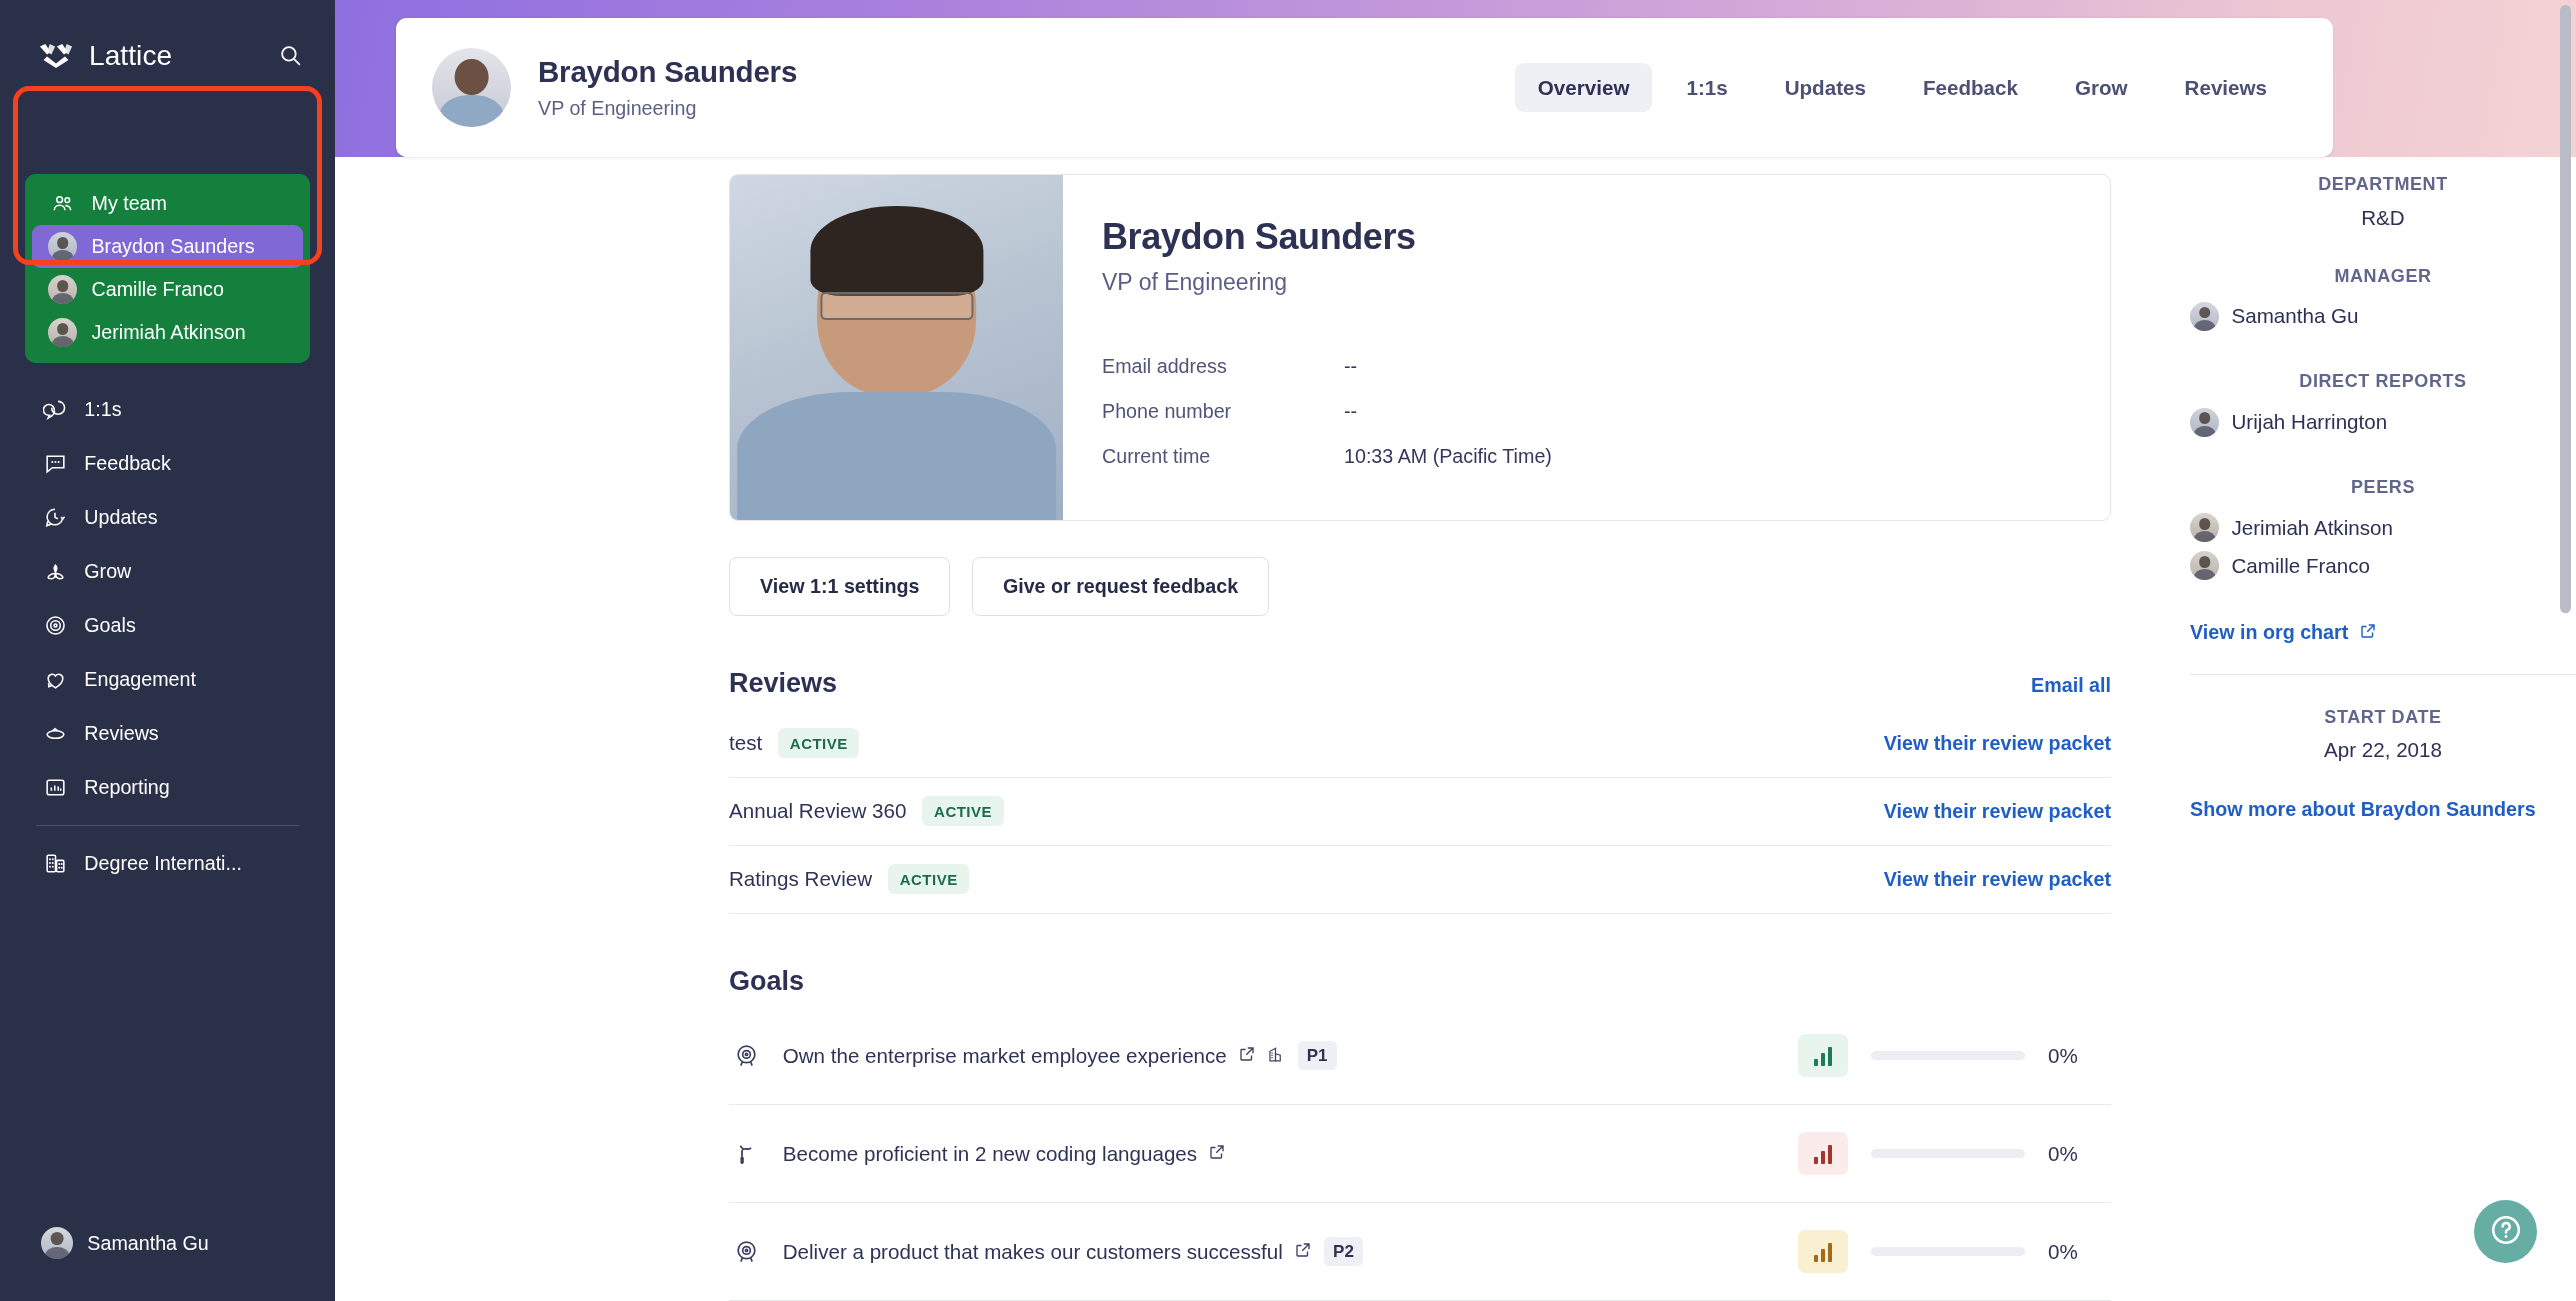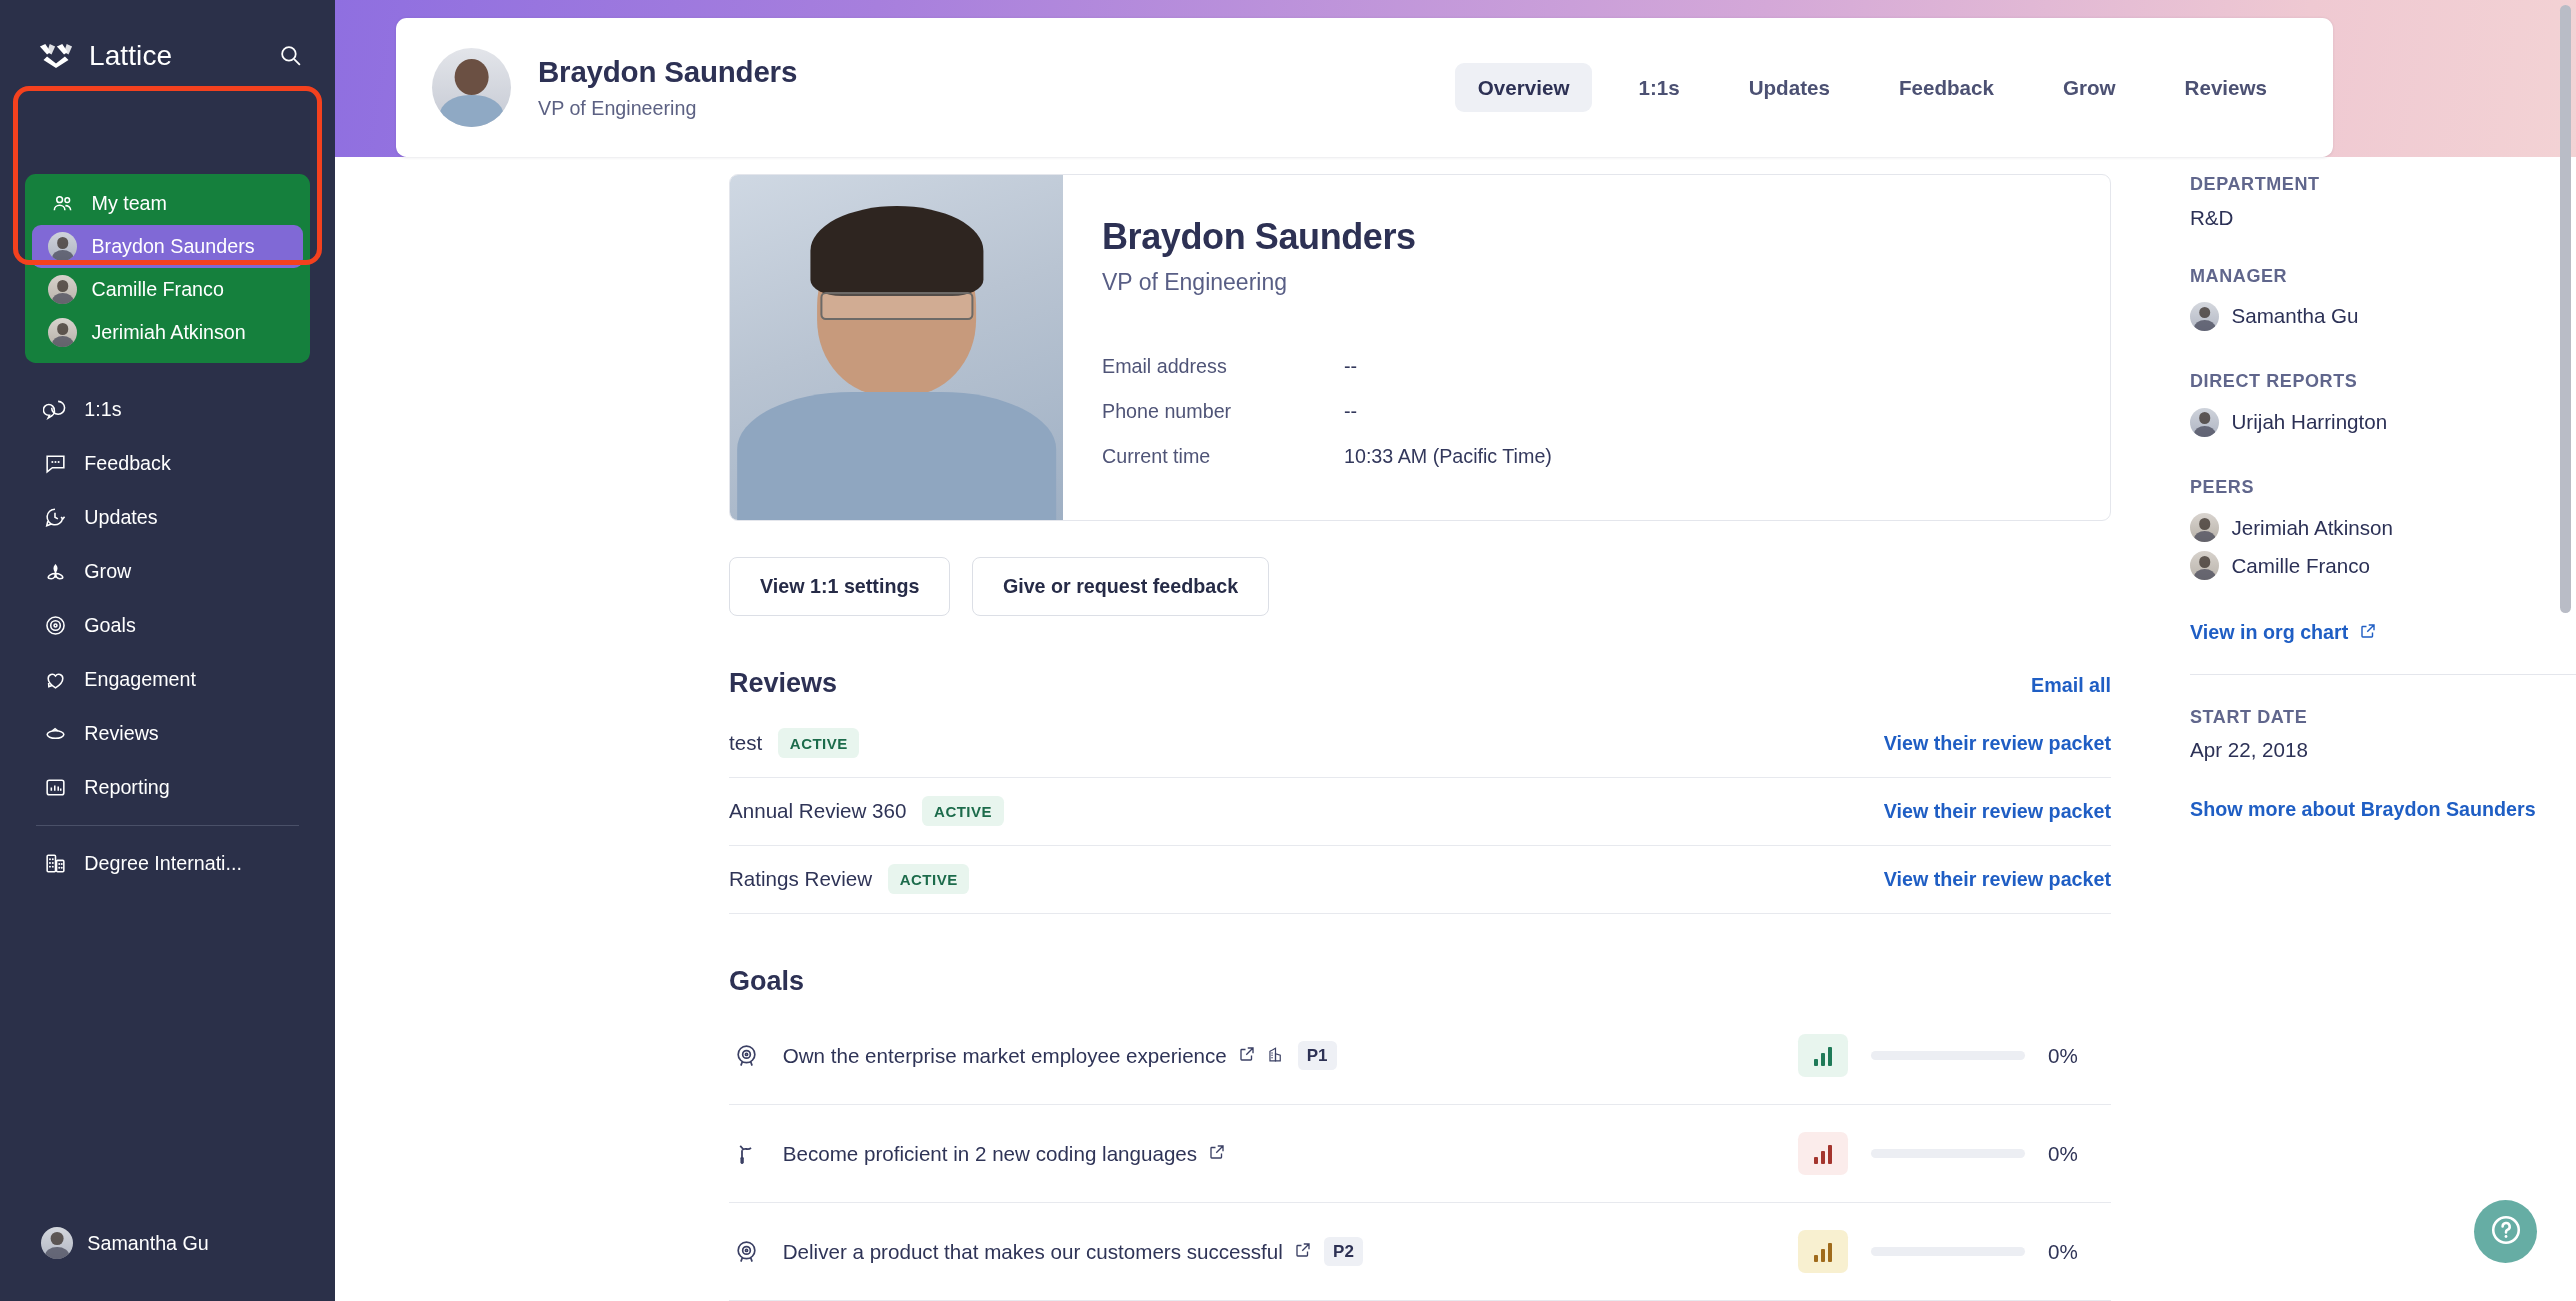--- a/index.html
+++ b/index.html
@@ -159,21 +159,21 @@
   .header-names { margin-left: 27px; }
   .header-title {
     font-size: 29.5px; font-weight: bold; color: #2d3154;
     letter-spacing: -0.2px;
   }
   .header-sub {
     font-size: 19.7px; color: #5c6183; margin-top: 7.2px;
   }
   .tabs {
     margin-left: auto;
-    display: flex; align-items: center; gap: 23px;
+    display: flex; align-items: center; gap: 11px;
   }
   .tab {
     font-size: 20.6px; font-weight: bold; color: #4c5173;
     padding: 12.5px 23px; border-radius: 9px;
     cursor: pointer; white-space: nowrap;
   }
   .tab.active { background: #eef0f5; color: #2d3154; }
 
   
   .content {
@@ -339,21 +339,21 @@
   }
   .pct { font-size: 20.6px; color: #2f3457; width: 63px; }
 
   
   .meta-label {
     font-size: 18px; font-weight: bold; color: #60668c;
     letter-spacing: 0.6px;
     margin-bottom: 10.7px;
   }
   .meta-value { font-size: 20.6px; color: #2c3156; }
-  .meta-block { margin-bottom: 36px; }
+  .meta-block { margin-bottom: 36px; text-align: center; }
   .person-row {
     display: flex; align-items: center;
     height: 38px;
   }
   .person-row .av { width: 29px; height: 29px; margin-right: 12.5px; }
   .person-name { font-size: 20.6px; color: #2c3156; }
   .hr-soft { height: 0.9px; background: #e4e6ec; margin: 30px 0 32px 0; }
 
   
   .help-fab {

